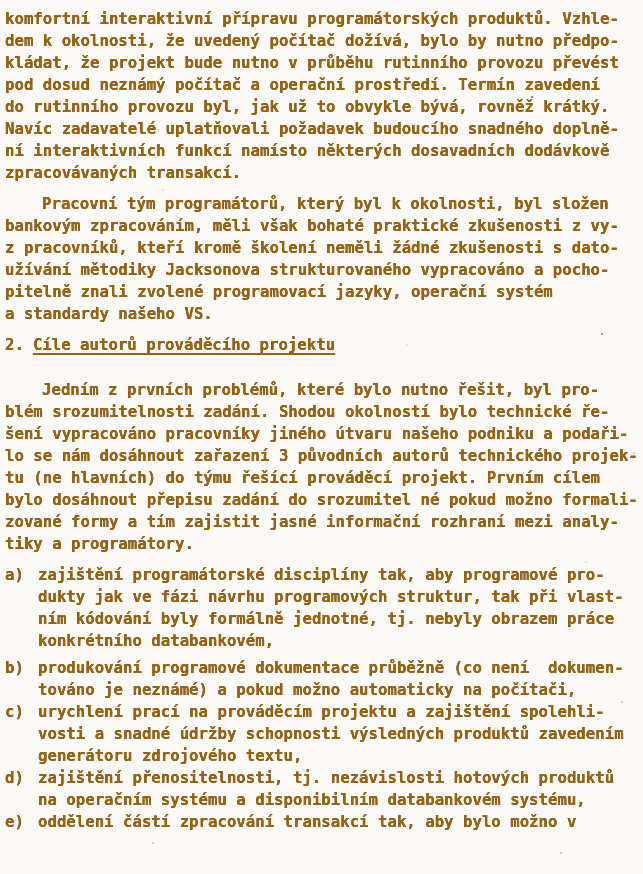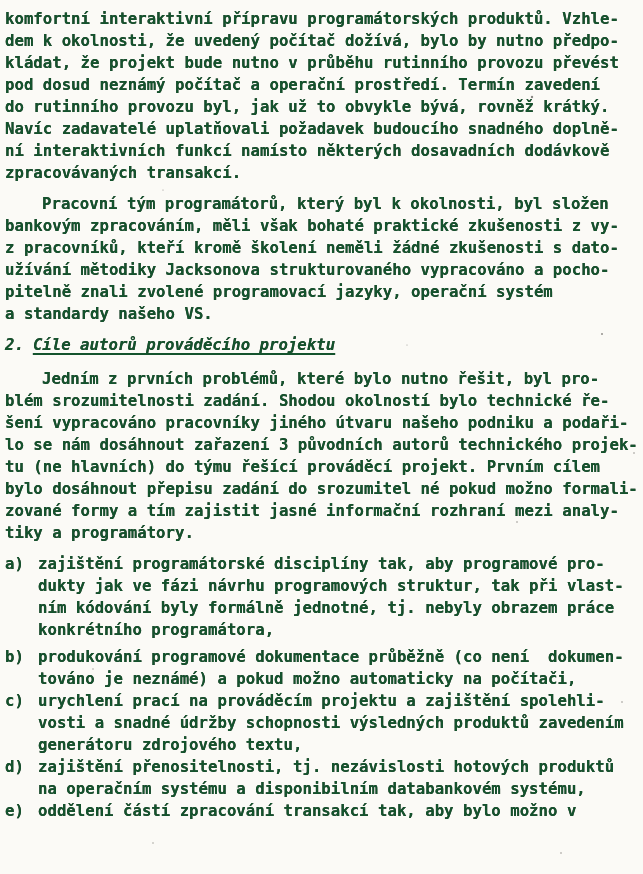--- a/index.html
+++ b/index.html
@@ -12,30 +12,30 @@
     width: 643px;
     height: 874px;
     box-sizing: border-box;
     padding: 8px 0 0 5px;
     background: #fbfaf6;
     overflow: hidden;
     font-family: "DejaVu Sans Mono", "Liberation Mono", monospace;
     font-size: 15.7px;
     font-weight: 700;
     line-height: 22px;
-    color: #14532d;
+    color: #a16207;
     text-shadow: 0 0 0.6px rgba(35,32,28,0.85);
   }
   .line {
     display: block;
     white-space: pre;
   }
   .para { margin: 0 0 9px 0; }
   .ind { padding-left: 37px; }
-  .heading { margin: 0 0 12px 0; white-space: pre; font-style: italic; }
+  .heading { margin: 0 0 23px 0; white-space: pre; }
   .heading .title {
     margin-left: 9px;
     text-decoration: underline;
     text-underline-offset: 3px;
     text-decoration-thickness: 1.5px;
   }
   .para-aims { margin-top: 11px; }
   .goal-list { margin: 0; }
   .list-item { display: flex; align-items: flex-start; }
   .list-item .marker { flex: none; width: 33px; white-space: pre; }
@@ -108,21 +108,21 @@
 
 
   <div class="goal-list">
 
     <div class="list-item gap-after">
       <span class="marker">a)</span>
       <span class="item-text">
         <span class="line">zajištění programátorské disciplíny tak, aby programové pro-</span>
         <span class="line">dukty jak ve fázi návrhu programových struktur, tak při vlast-</span>
         <span class="line">ním kódování byly formálně jednotné, tj. nebyly obrazem práce</span>
-        <span class="line">konkrétního programátora,</span>
+        <span class="line">konkrétního databankovém,</span>
       </span>
     </div>
 
     <div class="list-item">
       <span class="marker">b)</span>
       <span class="item-text">
         <span class="line">produkování programové dokumentace průběžně (co není  dokumen-</span>
         <span class="line">továno je neznámé) a pokud možno automaticky na počítači,</span>
       </span>
     </div>

